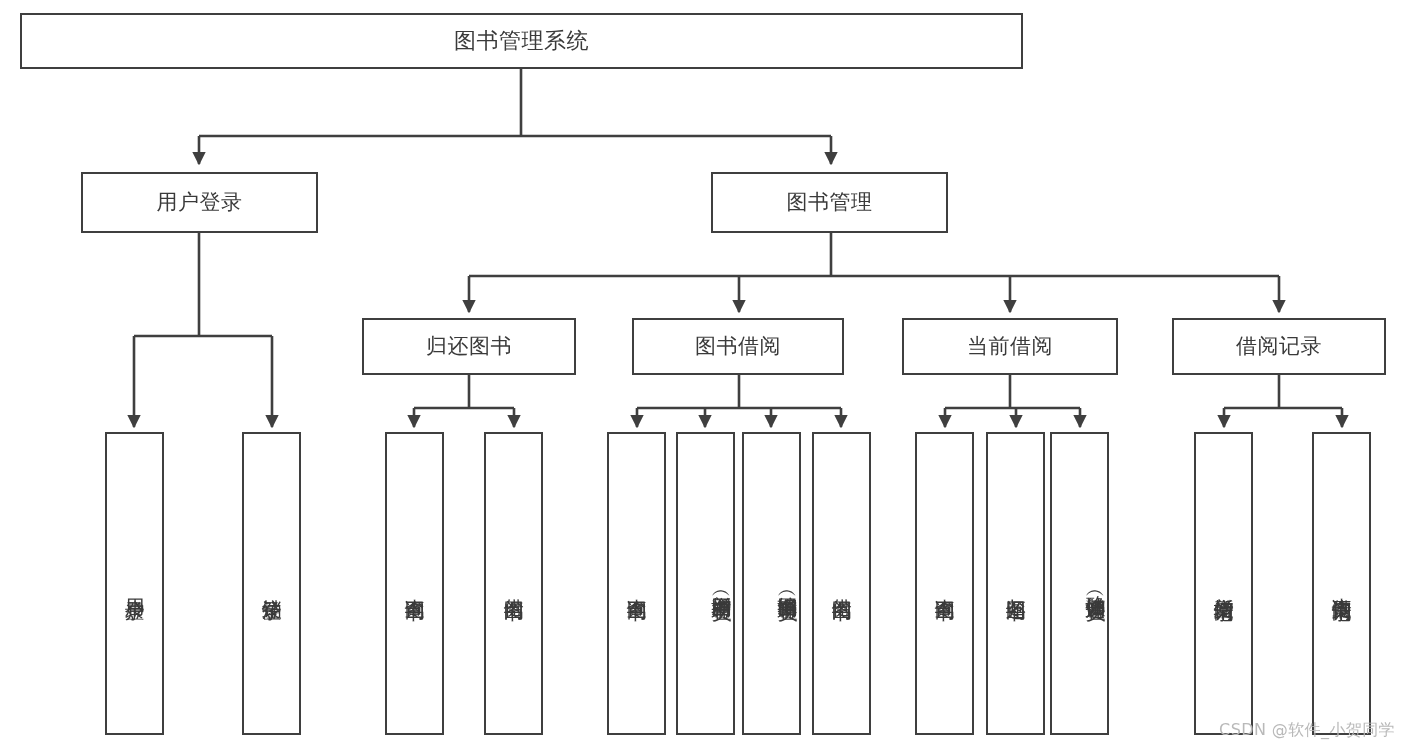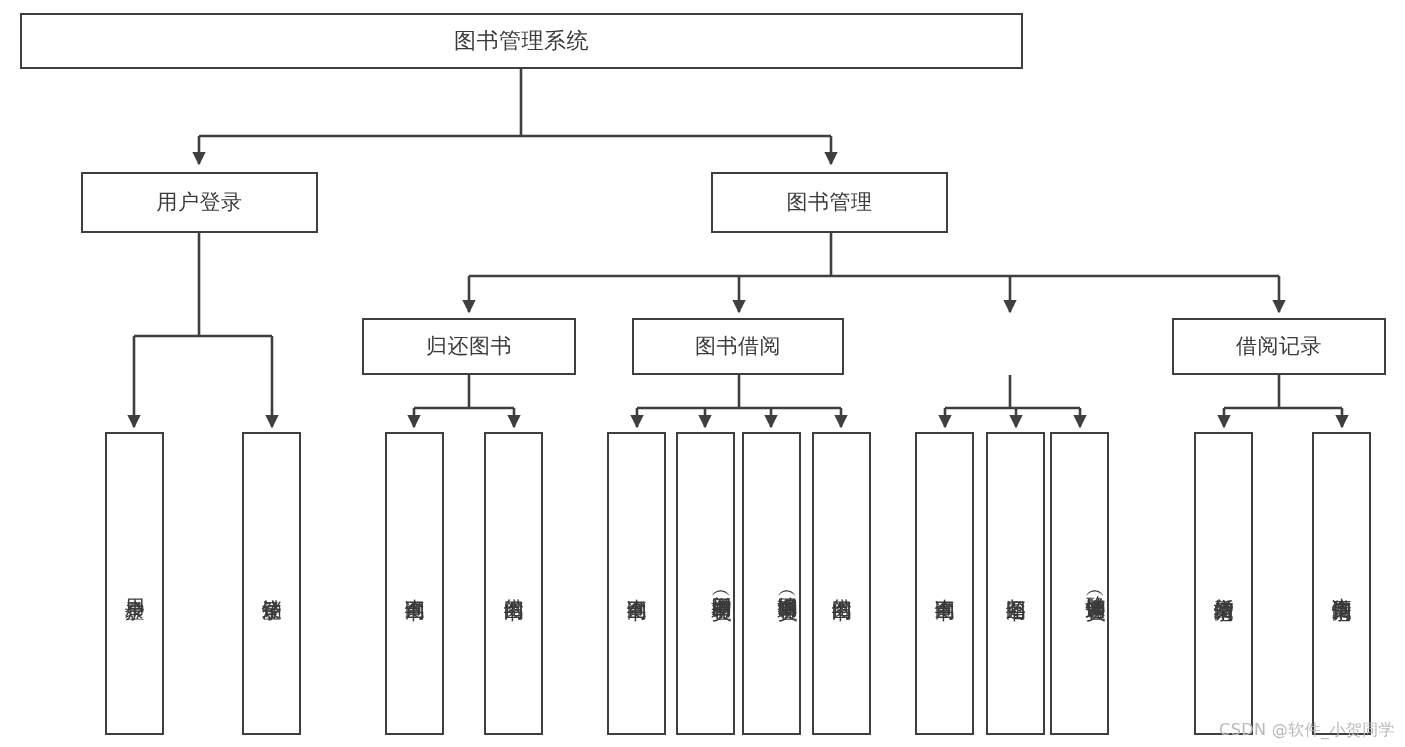--- a/index.html
+++ b/index.html
@@ -137,20 +137,23 @@
   </div>
 
   <div class="node horiz" style="left:362px;top:318px;width:214px;height:57px;">
     <span class="lbl">归还图书</span>
   </div>
 
   <div class="node horiz" style="left:632px;top:318px;width:212px;height:57px;">
     <span class="lbl">图书借阅</span>
   </div>
 
+  <div class="node horiz" style="left:902px;top:318px;width:216px;height:57px;">
+    <span class="lbl">当前借阅</span>
+  </div>
 
   <div class="node horiz" style="left:1172px;top:318px;width:214px;height:57px;">
     <span class="lbl">借阅记录</span>
   </div>
 
   <div class="node vert mid" style="left:105px;top:432px;width:59px;height:303px;">
     <span class="lbl">用户登录</span>
   </div>
 
   <div class="node vert mid" style="left:242px;top:432px;width:59px;height:303px;">

